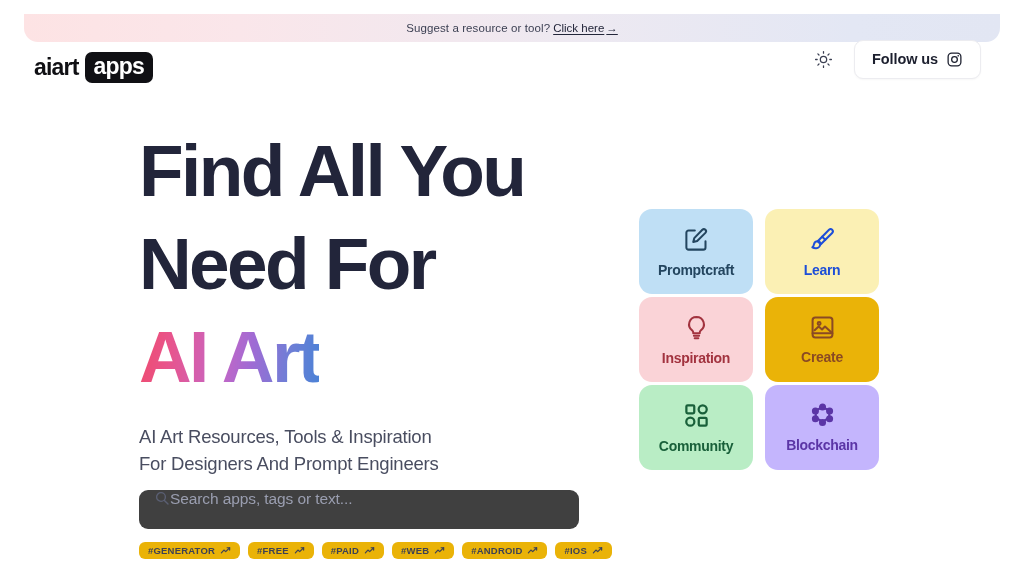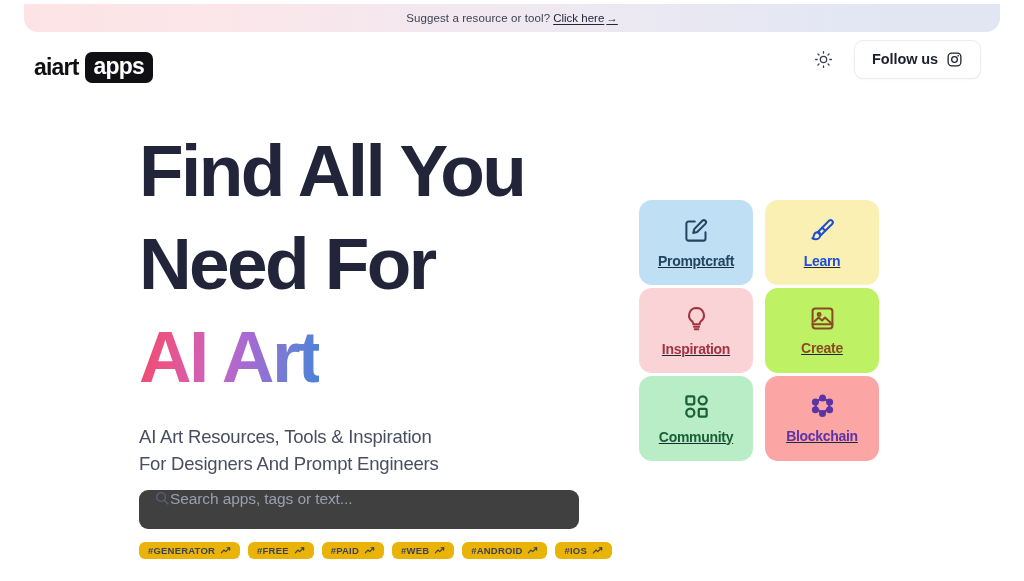--- a/index.html
+++ b/index.html
@@ -15,21 +15,21 @@
     background: #ffffff;
     color: #23263a;
     -webkit-font-smoothing: antialiased;
     position: relative;
   }
 
   
   .banner {
     position: absolute;
     left: 24px;
-    top: 4px;
+    top: 14px;
     width: 976px;
     height: 28px;
     border-bottom-left-radius: 14px;
     border-bottom-right-radius: 14px;
     background: linear-gradient(90deg, #fde3e4 0%, #fae6ea 22%, #eee9f1 55%, #e3e7f4 85%, #e2e6f3 100%);
     display: flex;
     align-items: center;
     justify-content: center;
   }
   .banner-text {
@@ -178,26 +178,25 @@
     font-size: 9.5px;
     font-weight: 600;
     letter-spacing: 0.2px;
     color: #3d4154;
   }
 
   
   .cat-grid {
     position: absolute;
     left: 639px;
-    top: 200px;
+    top: 209px;
     display: grid;
     grid-template-columns: 114px 114px;
     grid-template-rows: 85px 85px 85px;
     gap: 3px 12px;
-    text-decoration: underline;
   }
   .cat-tile {
     border-radius: 13px;
     display: flex;
     flex-direction: column;
     align-items: center;
     justify-content: center;
     gap: 9px;
     cursor: pointer;
   }
@@ -338,21 +337,21 @@
     <span class="cat-icon">
       <svg width="27" height="27" viewBox="0 0 24 24" fill="none" stroke="currentColor" stroke-width="1.8" stroke-linecap="round" stroke-linejoin="round">
         <path d="M12 2.6a6.6 6.6 0 0 0-3.9 11.9c.6.5 1 1.2 1 2v.6h5.8v-.6c0-.8.4-1.5 1-2A6.6 6.6 0 0 0 12 2.6z"></path>
         <path d="M9.7 19.4h4.6"></path>
         <path d="M10.4 21.6h3.2"></path>
       </svg>
     </span>
     <span class="cat-label">Inspiration</span>
   </div>
 
-  <div class="cat-tile" style="background: #bef264; color: rgb(138, 74, 36); gap: 8px;">
+  <div class="cat-tile" style="background: #eab308; color: rgb(138, 74, 36); gap: 8px;">
     <span class="cat-icon">
       <svg width="27" height="27" viewBox="0 0 24 24" fill="none" stroke="currentColor" stroke-width="1.8" stroke-linecap="round" stroke-linejoin="round">
         <rect x="3.2" y="3.2" width="17.6" height="17.6" rx="2.4"></rect>
         <path d="M3.2 17.2h17.6"></path>
         <circle cx="9" cy="8.4" r="1.3"></circle>
         <path d="M5 14.4l3.6-3.3 3 2.6 2.6-2.6 5.6 5.1"></path>
       </svg>
     </span>
     <span class="cat-label">Create</span>
   </div>
@@ -362,21 +361,21 @@
       <svg width="27" height="27" viewBox="0 0 24 24" fill="none" stroke="currentColor" stroke-width="2" stroke-linecap="round" stroke-linejoin="round">
         <rect x="3" y="3" width="7" height="7" rx="1.1"></rect>
         <circle cx="17.5" cy="6.5" r="3.6"></circle>
         <circle cx="6.5" cy="17.5" r="3.6"></circle>
         <rect x="14" y="14" width="7" height="7" rx="1.1"></rect>
       </svg>
     </span>
     <span class="cat-label">Community</span>
   </div>
 
-  <div class="cat-tile" style="background: #fca5a5; color: rgb(91, 53, 166); gap: 7px;">
+  <div class="cat-tile" style="background: #c4b5fd; color: rgb(91, 53, 166); gap: 7px;">
     <span class="cat-icon">
       <svg width="27" height="27" viewBox="0 0 24 24" fill="none" stroke="currentColor" stroke-width="1.9" stroke-linecap="round" stroke-linejoin="round">
         <path d="M12 3.6l6 3.2v6.4l-6 3.2-6-3.2V6.8z"></path>
         <circle cx="12" cy="3.6" r="2.2" fill="currentColor"></circle>
         <circle cx="18.3" cy="7.1" r="2.2" fill="currentColor"></circle>
         <circle cx="18.3" cy="14" r="2.2" fill="currentColor"></circle>
         <circle cx="12" cy="17.3" r="2.2" fill="currentColor"></circle>
         <circle cx="5.7" cy="14" r="2.2" fill="currentColor"></circle>
         <circle cx="5.7" cy="7.1" r="2.2" fill="currentColor"></circle>
       </svg>

